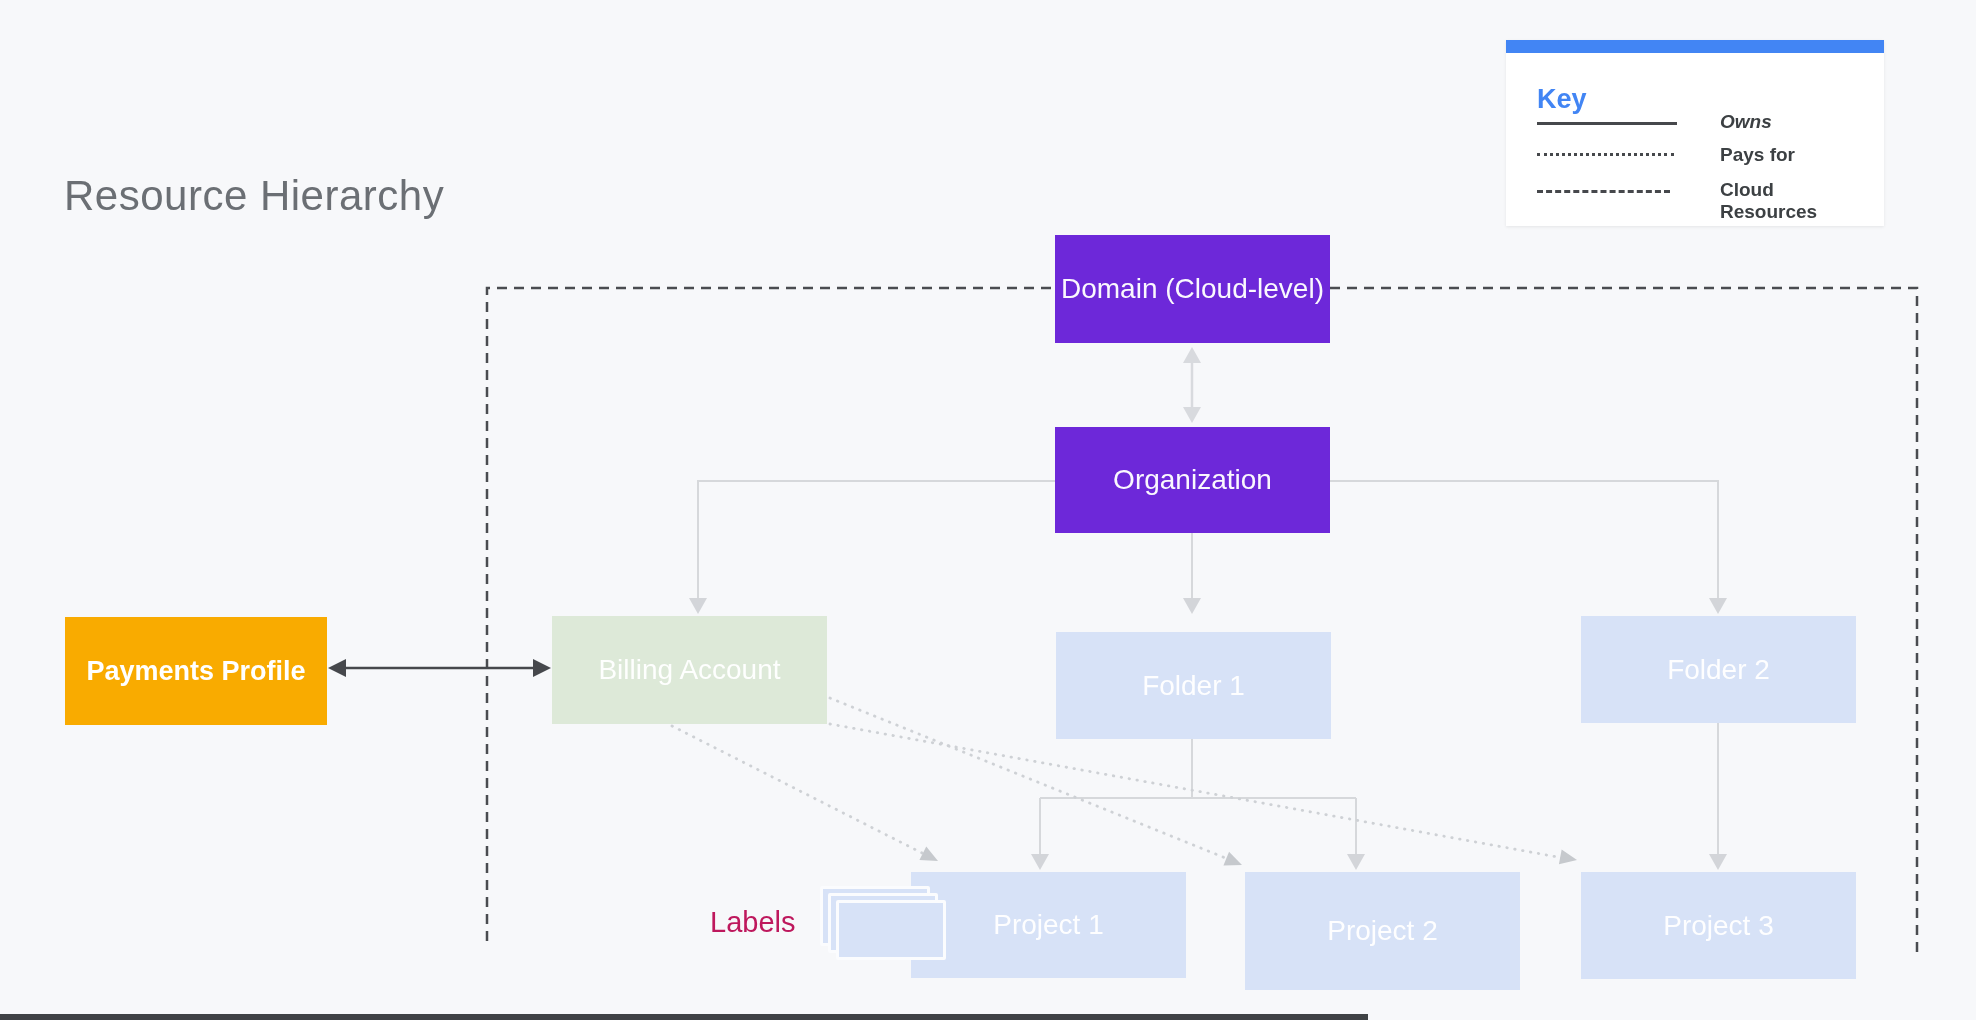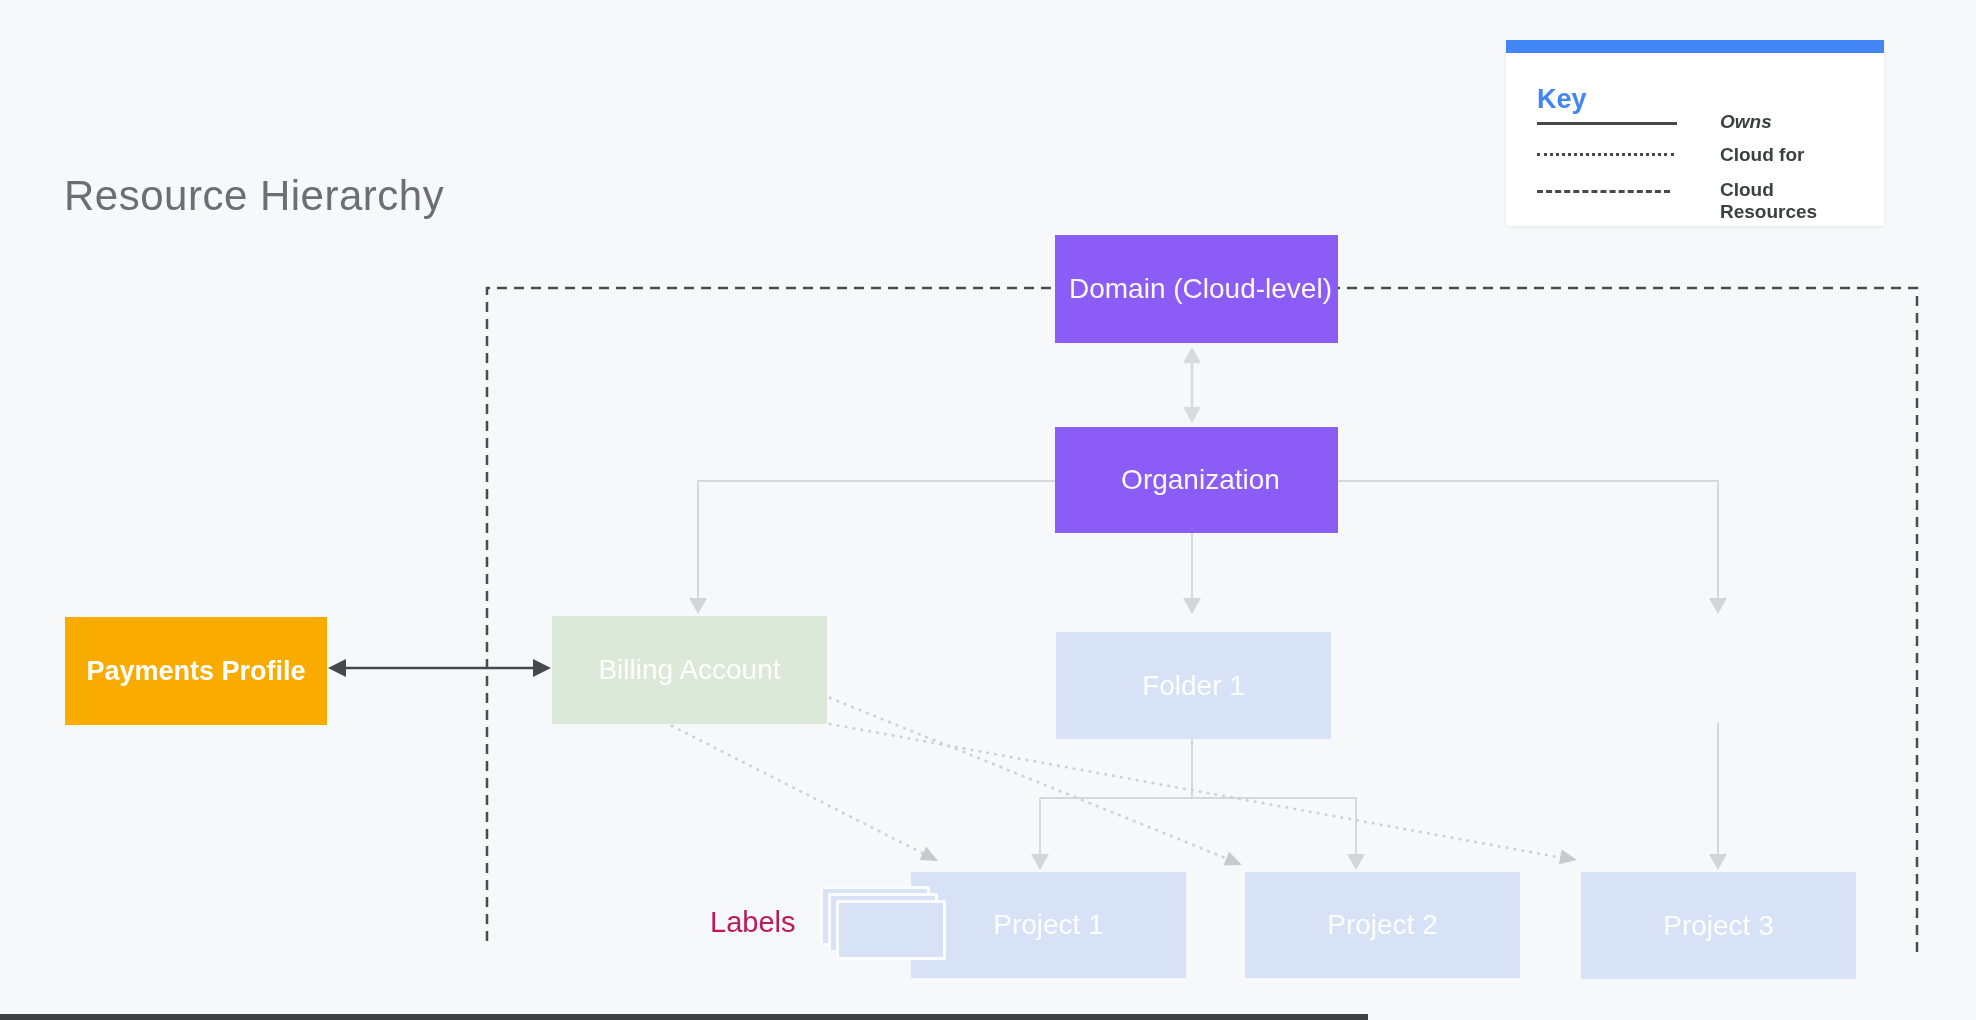--- a/index.html
+++ b/index.html
@@ -9,32 +9,32 @@
   }
   .connectors{position:absolute;left:0;top:0;z-index:0;}
   .page-title{
     position:absolute;left:64px;top:172px;z-index:1;
     font-size:42px;font-weight:400;color:#6b6f74;letter-spacing:.5px;
   }
   .node{
     position:absolute;z-index:1;display:flex;align-items:center;justify-content:center;
     color:rgba(255,255,255,.97);font-size:28px;font-weight:400;white-space:nowrap;
   }
-  .node.pink{background:#8b5cf6;padding-left:8px;}
+  .node.pink{background:#6d28d9;}
   .node.green{background:#dde9d8;}
   .node.blue{background:#d7e2f7;}
   .node.yellow{background:#f9ab00;font-weight:700;font-size:27px;color:#ffffff;}
   .n-domain{left:1055px;top:235px;width:275px;height:108px;}
   .n-org{left:1055px;top:427px;width:275px;height:106px;}
   .n-payments{left:65px;top:617px;width:262px;height:108px;}
   .n-billing{left:552px;top:616px;width:275px;height:108px;}
   .n-folder1{left:1056px;top:632px;width:275px;height:107px;}
   .n-folder2{left:1581px;top:616px;width:275px;height:107px;}
   .n-project1{left:911px;top:872px;width:275px;height:106px;}
-  .n-project2{left:1245px;top:872px;width:275px;height:106px;}
+  .n-project2{left:1245px;top:872px;width:275px;height:118px;}
   .n-project3{left:1581px;top:872px;width:275px;height:107px;}
   .legend{
     position:absolute;left:1506px;top:40px;width:378px;height:186px;z-index:2;
     background:#ffffff;box-shadow:0 1px 3px rgba(0,0,0,.08);
   }
   .legend-bar{position:absolute;left:0;top:0;width:378px;height:13px;background:#4285f4;}
   .legend-key{position:absolute;left:31px;top:44px;font-size:27px;font-weight:700;color:#4285f4;}
   .legend-sample{position:absolute;left:31px;height:0;}
   .ls-solid{top:82px;width:140px;border-top:3px solid #46484c;}
   .ls-dotted{top:113px;width:137px;border-top:3px dotted #46484c;}
@@ -102,29 +102,30 @@
 
   <div class="page-title">Resource Hierarchy</div>
 
   <div class="legend">
     <div class="legend-bar"></div>
     <div class="legend-key">Key</div>
     <div class="legend-sample ls-solid"></div>
     <div class="legend-sample ls-dotted"></div>
     <div class="legend-sample ls-dashed"></div>
     <div class="legend-label ll-0">Owns</div>
-    <div class="legend-label ll-1">Cloud for</div>
+    <div class="legend-label ll-1">Pays for</div>
     <div class="legend-label ll-2">Cloud Resources</div>
   </div>
 
   <div class="node pink n-domain">Domain (Cloud-level)</div>
   <div class="node pink n-org">Organization</div>
   <div class="node yellow n-payments">Payments Profile</div>
   <div class="node green n-billing">Billing Account</div>
   <div class="node blue n-folder1">Folder 1</div>
+  <div class="node blue n-folder2">Folder 2</div>
   <div class="node blue n-project1">Project 1</div>
   <div class="node blue n-project2">Project 2</div>
   <div class="node blue n-project3">Project 3</div>
 
   <div class="labels-caption">Labels</div>
   <div class="labels-icon">
     <div class="card card-back"></div>
     <div class="card card-mid"></div>
     <div class="card card-front"></div>
   </div>

